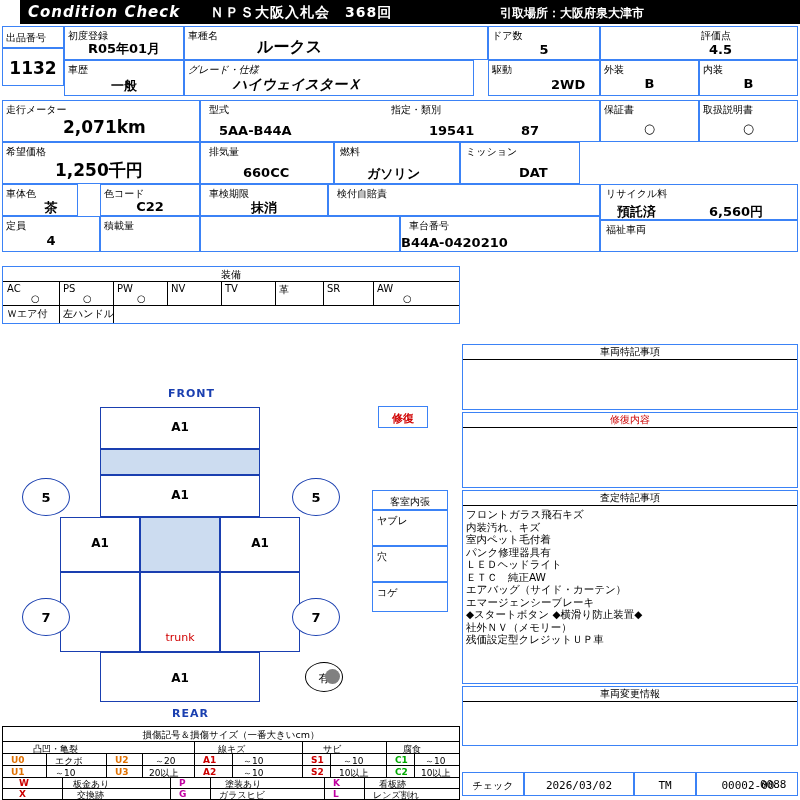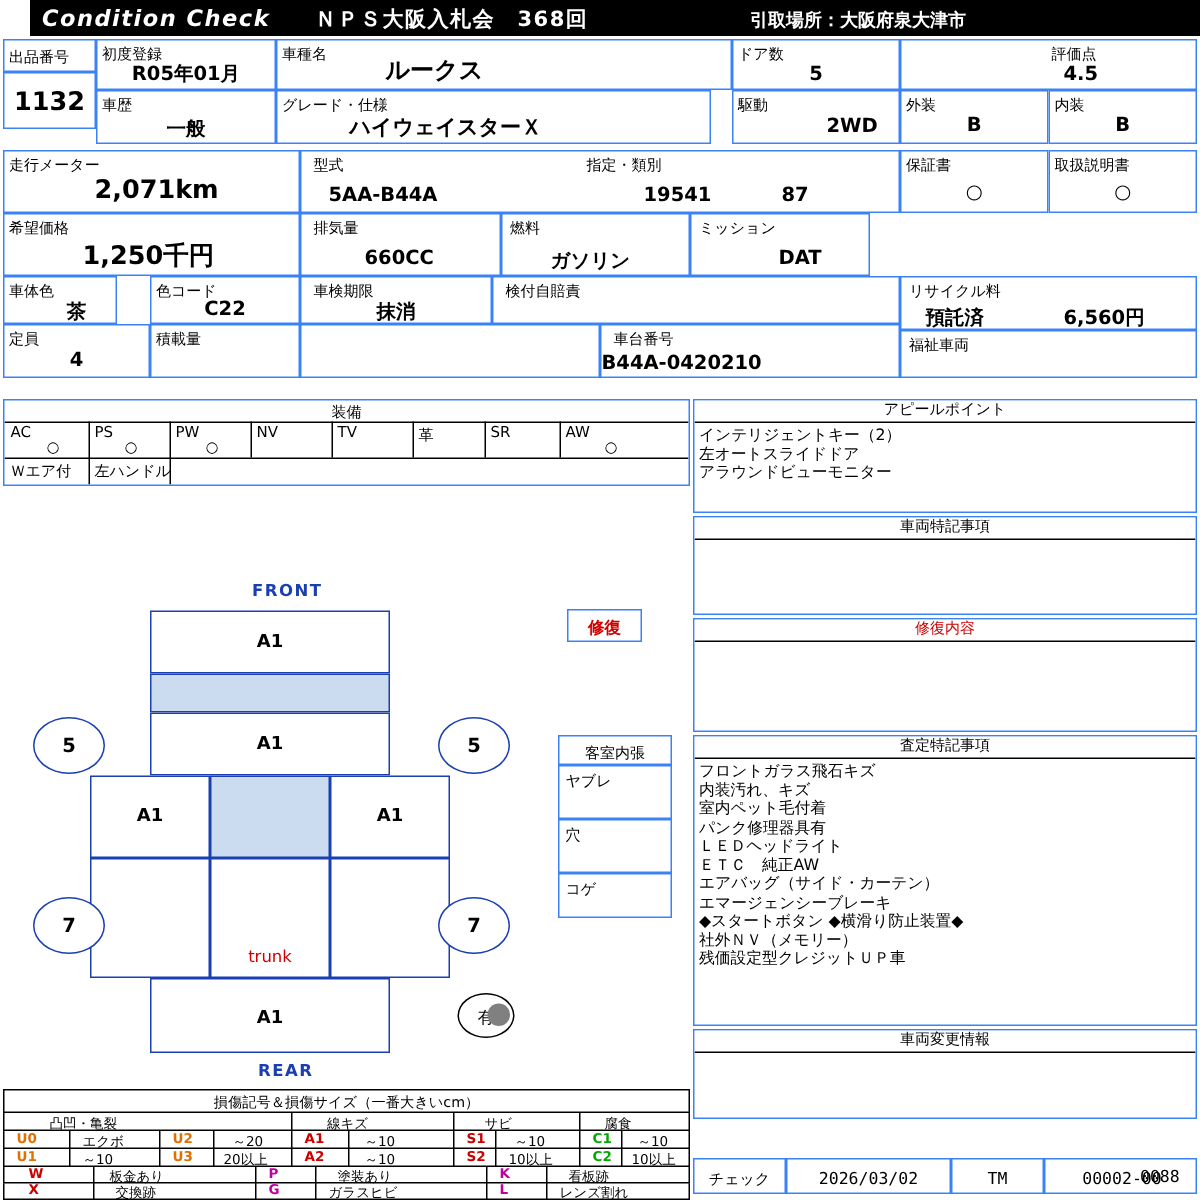--- a/index.html
+++ b/index.html
@@ -106,21 +106,21 @@
   </div>
   <div class="cell" style="left:64px;top:60px;width:120px;height:36px;">
     <div class="lbl" style="left:3px;top:2px;">車歴</div>
     <div class="val med ctr" style="left:0;top:16px;width:118px;">一般</div>
   </div>
 
   <div class="cell" style="left:184px;top:26px;width:304px;height:34px;">
     <div class="lbl" style="left:3px;top:2px;">車種名</div>
     <div class="val" style="left:72px;top:10px;font-size:16px;font-weight:bold;">ルークス</div>
   </div>
-  <div class="cell" style="left:184px;top:60px;width:290px;height:36px;">
+  <div class="cell" style="left:184px;top:60px;width:290px;height:36px;font-style:italic;">
     <div class="lbl" style="left:3px;top:2px;">グレード・仕様</div>
     <div class="val" style="left:48px;top:15px;font-size:14px;font-weight:bold;">ハイウェイスターＸ</div>
   </div>
 
   <div class="cell" style="left:488px;top:26px;width:112px;height:34px;">
     <div class="lbl" style="left:3px;top:2px;">ドア数</div>
     <div class="val med ctr" style="left:0;top:15px;width:110px;">5</div>
   </div>
   <div class="cell" style="left:488px;top:60px;width:112px;height:36px;">
     <div class="lbl" style="left:3px;top:2px;">駆動</div>
@@ -240,26 +240,20 @@
     <div class="lbl" style="left:222px;top:16px;">TV</div>
     <div class="lbl" style="left:276px;top:16px;">革</div>
     <div class="lbl" style="left:324px;top:16px;">SR</div>
     <div class="lbl" style="left:374px;top:16px;">AW</div>
     <div class="lbl" style="left:400px;top:26px;">○</div>
 
     <div class="lbl" style="left:4px;top:40px;">Ｗエア付</div>
     <div class="lbl" style="left:60px;top:40px;">左ハンドル</div>
   </div>
 
-  <div class="cell" style="left:462px;top:266px;width:336px;height:76px;">
-    <div class="phdr">アピールポイント</div>
-    <div class="pbody">インテリジェントキー（2）
-左オートスライドドア
-アラウンドビューモニター</div>
-  </div>
 
   <div class="cell" style="left:462px;top:344px;width:336px;height:66px;">
     <div class="phdr">車両特記事項</div>
     <div class="pbody"></div>
   </div>
 
   <div class="cell" style="left:462px;top:412px;width:336px;height:76px;">
     <div class="phdr red" style="color:#cc0000;">修復内容</div>
     <div class="pbody"></div>
   </div>

